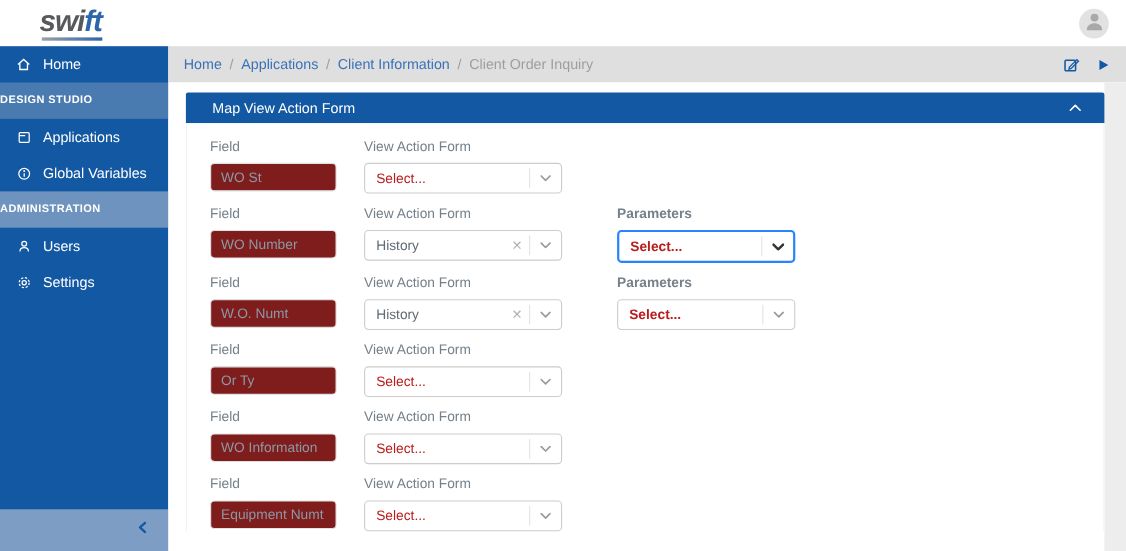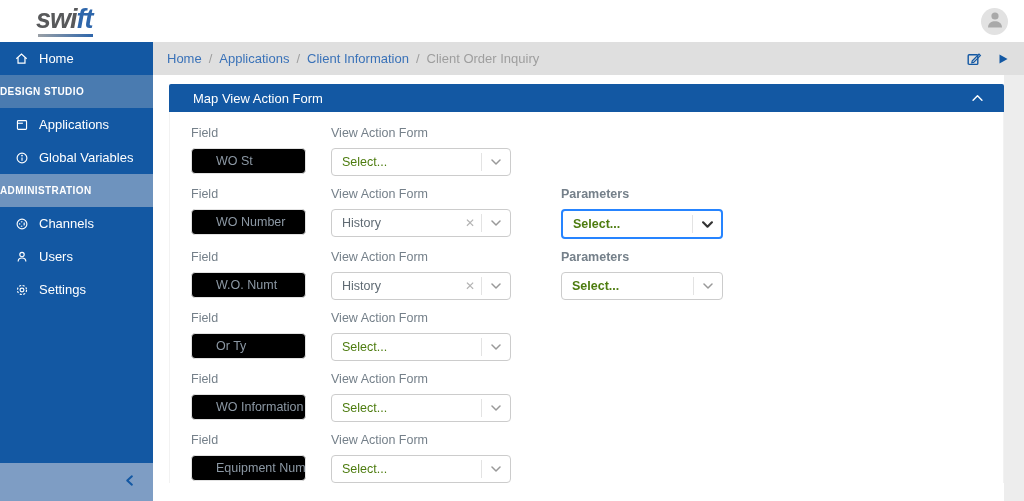--- a/index.html
+++ b/index.html
@@ -38,25 +38,25 @@
   .panel-head { height:28px; background:#1358a3; color:#fff; font-size:13px; display:flex; align-items:center; padding:0 20px 0 24px; border-radius:2px 2px 0 0; cursor:pointer; }
   .panel-head .chev { margin-left:auto; display:inline-flex; }
   .panel-body { background:#fff; border-left:1px solid #f2f2f2; border-right:1px solid #f2f2f2; padding:14px 0 0 21px; }
 
   .fgroup { display:flex; margin-bottom:11px; }
   .col { display:flex; flex-direction:column; }
   .col-field { width:115px; margin-right:25px; }
   .col-vaf { width:180px; margin-right:50px; }
   .col-params { width:162px;font-weight:bold; }
   .flabel { font-size:12.5px; color:#75808a; margin-bottom:8px; white-space:nowrap; }
-  .field-input { height:26px; background:#000000; border:1px solid #e2e2e2; border-radius:4px; font-size:12.5px; color:#8c98a4; display:flex; align-items:center; padding-left:24px; white-space:nowrap; overflow:hidden; }
+  .field-input { height:26px; background:#7f1d1d; border:1px solid #e2e2e2; border-radius:4px; font-size:12.5px; color:#8c98a4; display:flex; align-items:center; padding-left:9px; white-space:nowrap; overflow:hidden; }
 
   .sel { height:28px; background:#fff; border:1px solid #cccccc; border-radius:4px; display:flex; align-items:center; cursor:pointer; }
   .sel-value { flex:1; font-size:12.5px; padding-left:10px; white-space:nowrap; overflow:hidden; }
-  .sel-value.ph { color:#4d7c0f; }
+  .sel-value.ph { color:#b91c1c; }
   .sel-value.val { color:#5f6a73; }
   .sel-clear { width:22px; text-align:center; color:#b3b3b3; font-size:12px; cursor:pointer; }
   .sel-sep { width:1px; height:18px; background:#e3e3e3; }
   .sel-chev { width:28px; display:flex; align-items:center; justify-content:center; }
   .sel.focused { border:2px solid #2684ff; height:30px; border-radius:4px; }
 </style>
 </head>
 <body>
 
 <div class="app">
@@ -107,29 +107,20 @@
             <circle cx="8" cy="5.2" r="0.4" fill="#fff"></circle>
           </svg>
       </span>
       <span>Global Variables</span>
     </div>
 
     <div class="side-section sec-admin">
       <span>ADMINISTRATION</span>
     </div>
 
-    <div class="side-item">
-      <span class="ic">
-        <svg width="14" height="14" viewBox="0 0 16 16" fill="none" stroke="#fff" stroke-width="1.3">
-            <circle cx="8" cy="8" r="5.6"></circle>
-            <circle cx="8" cy="8" r="2.6" stroke-dasharray="1.6 1.7"></circle>
-          </svg>
-      </span>
-      <span>Channels</span>
-    </div>
     <div class="side-item">
       <span class="ic">
         <svg width="14" height="14" viewBox="0 0 16 16" fill="none" stroke="#fff" stroke-width="1.3">
             <circle cx="8" cy="5.2" r="2.5"></circle>
             <path d="M3.6 13.2 C3.6 10.3 6 9.2 8 9.2 C10 9.2 12.4 10.3 12.4 13.2"></path>
           </svg>
       </span>
       <span>Users</span>
     </div>
     <div class="side-item">

